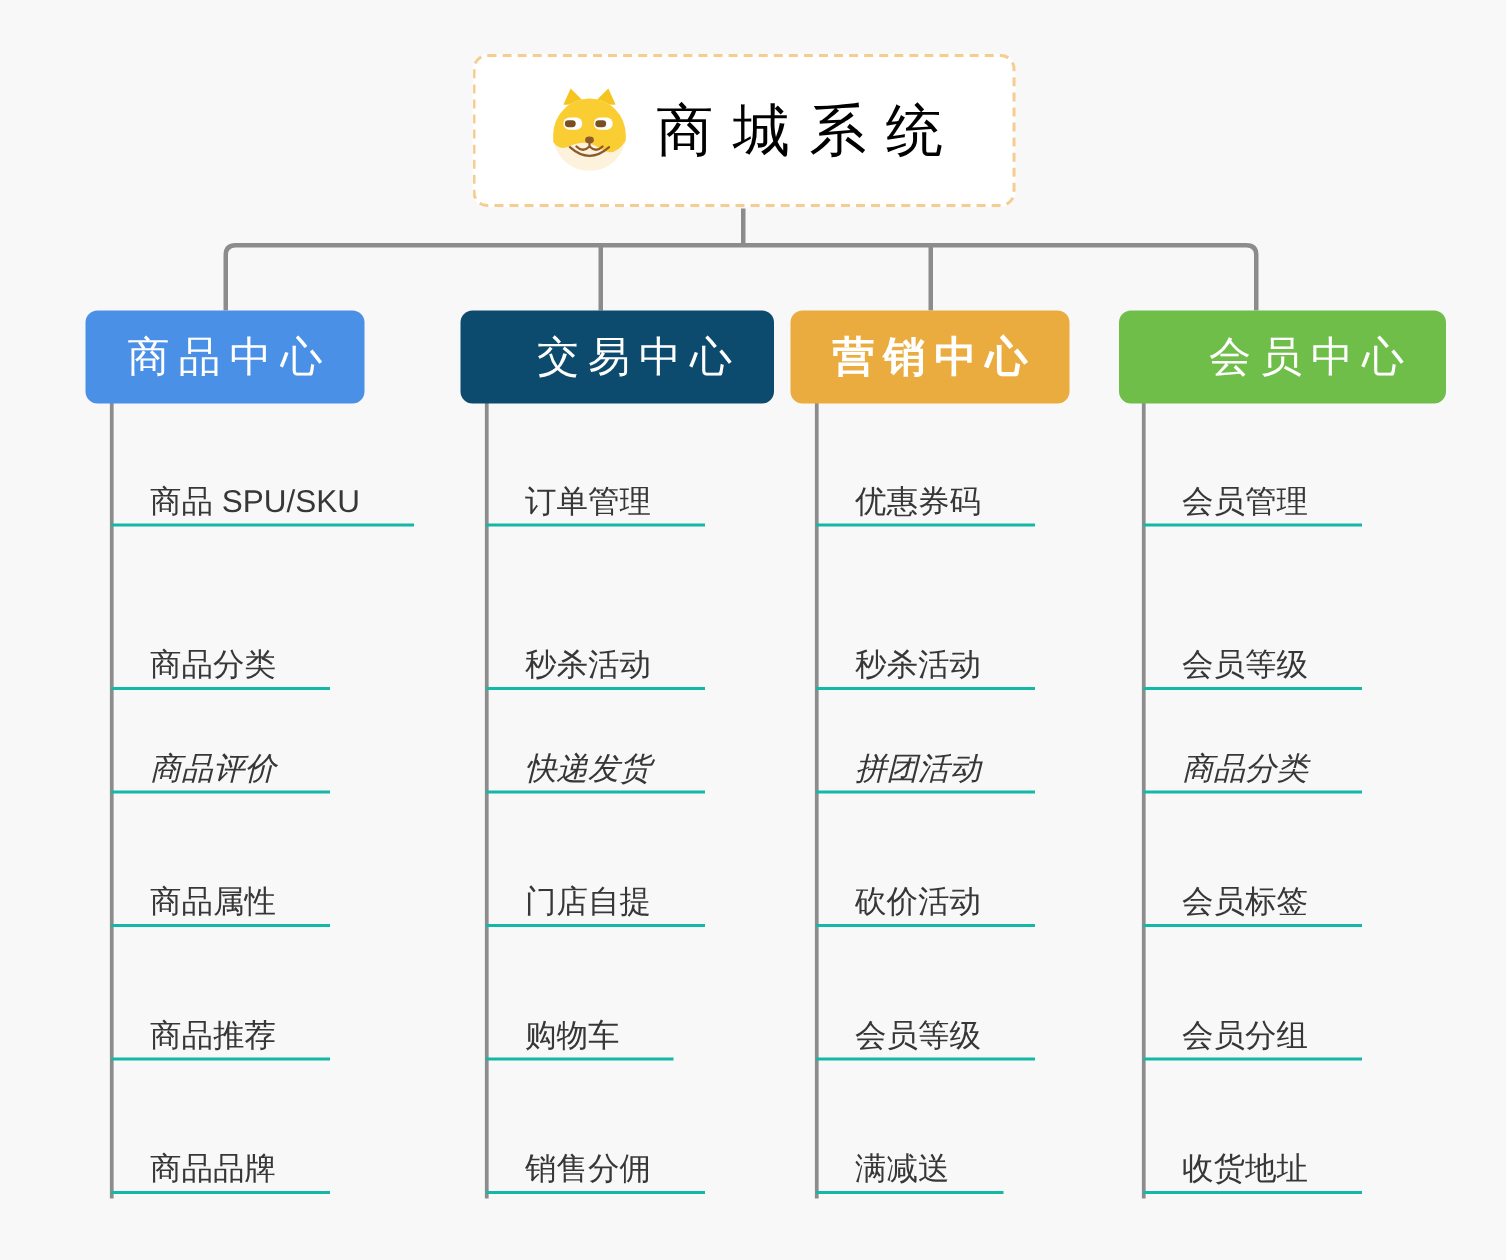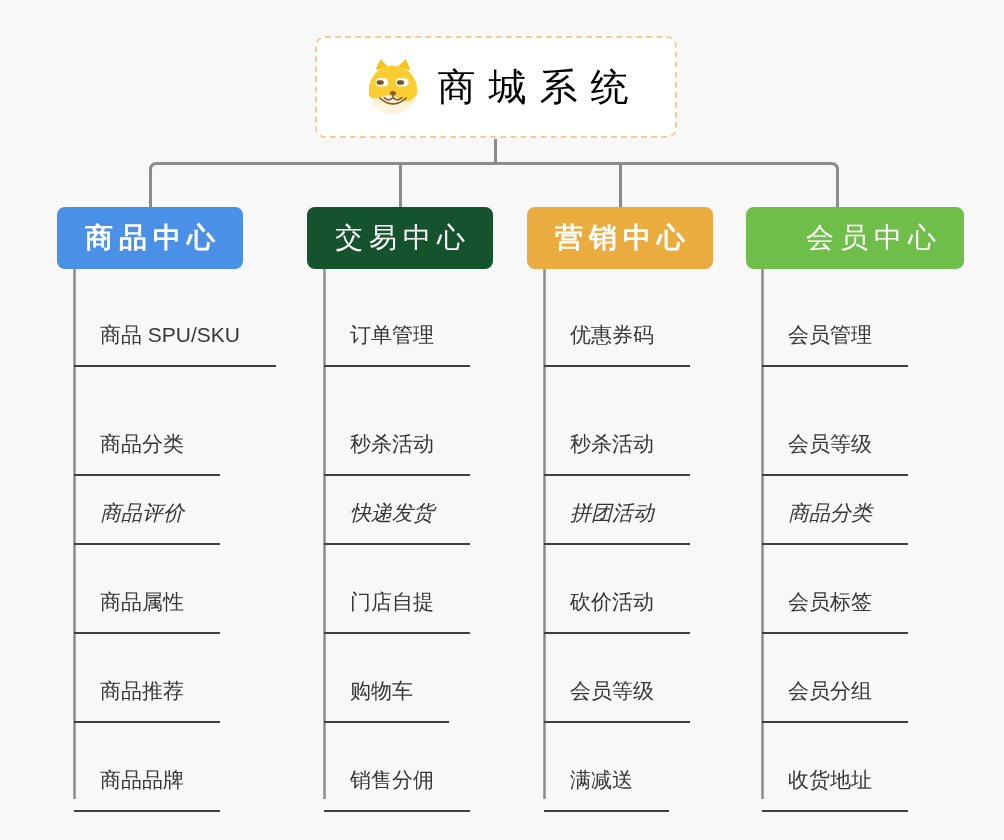--- a/index.html
+++ b/index.html
@@ -28,35 +28,35 @@
 
   
   .branch-node{
     position:absolute;top:207px;width:186px;height:62px;
     border-radius:8px;
     display:flex;align-items:center;justify-content:center;
     color:#FFFFFF;font-size:28px;
     cursor:pointer;
   }
   .branch-label{letter-spacing:6px;margin-right:-6px;white-space:nowrap;}
-  .branch-0{left:57px;font-weight:bold;}
+  .branch-0{left:57px;}
   .branch-1{left:307px;}
   .branch-2{left:527px;}
   .branch-3{left:746px;padding-left:32px;}
 
   
   .leaf-col{position:absolute;top:0;height:840px;}
   .col-0{left:74px;}
   .col-1{left:324px;}
   .col-2{left:544px;}
   .col-3{left:762px;}
   .leaf-item{
     position:absolute;left:0;
-    padding:0 36px 18px 26px;
-    border-bottom:2px solid #404040;
+    padding:0 36px 2px 26px;
+    border-bottom:2px solid #14b8a6;
     font-size:21px;line-height:25px;color:#373737;
     white-space:nowrap;
     cursor:pointer;
   }
   .row-0{top:322px;}
   .row-1{top:431px;}
   .row-2{top:500px;font-style:italic;}
   .row-3{top:589px;}
   .row-4{top:678px;}
   .row-5{top:767px;}
@@ -104,21 +104,21 @@
       <path d="M30,38.5 L30,41" stroke="#8C5A2B" stroke-width="1.5" fill="none" stroke-linecap="round"></path>
       <path d="M21,41 Q25.5,45.5 30,41 Q34.5,45.5 39,41" stroke="#8C5A2B" stroke-width="1.6" fill="none" stroke-linecap="round"></path>
       <path d="M16.5,41.5 Q30,53.5 43.5,41.5" stroke="#8C5A2B" stroke-width="1.6" fill="none" stroke-linecap="round"></path>
     </svg>
     <span class="root-title" style="color: #000000;">商城系统</span>
   </div>
 
   <div class="branch-node branch-0" style="background: rgb(74, 144, 230);">
     <span class="branch-label">商品中心</span>
   </div>
-  <div class="branch-node branch-1" style="background: #14532d;">
+  <div class="branch-node branch-1" style="background: #0c4a6e; padding-left: 23px;">
     <span class="branch-label">交易中心</span>
   </div>
   <div class="branch-node branch-2" style="background: rgb(234, 172, 62); font-weight: bold;">
     <span class="branch-label">营销中心</span>
   </div>
   <div class="branch-node branch-3" style="background: rgb(112, 190, 74);">
     <span class="branch-label">会员中心</span>
   </div>
 
   <div class="leaf-col col-0">

